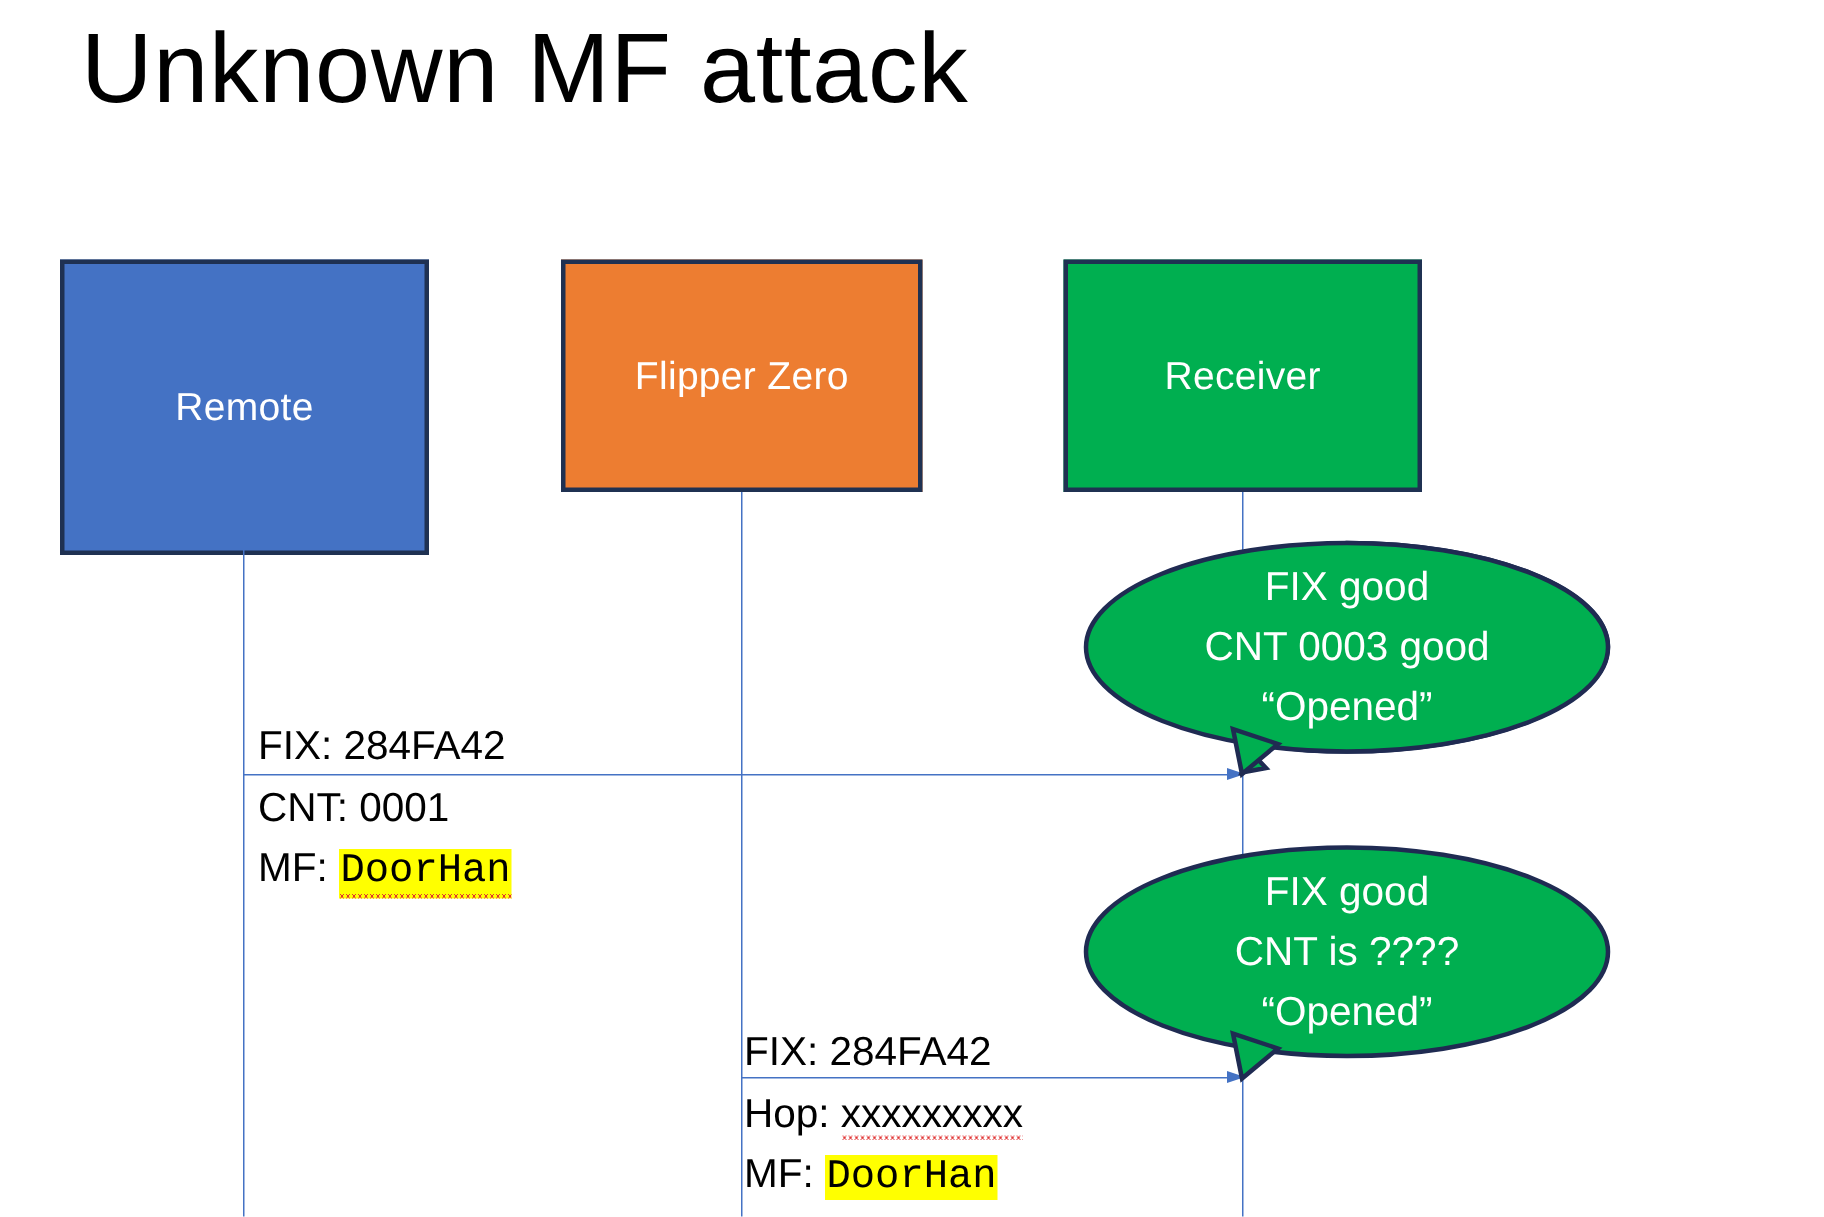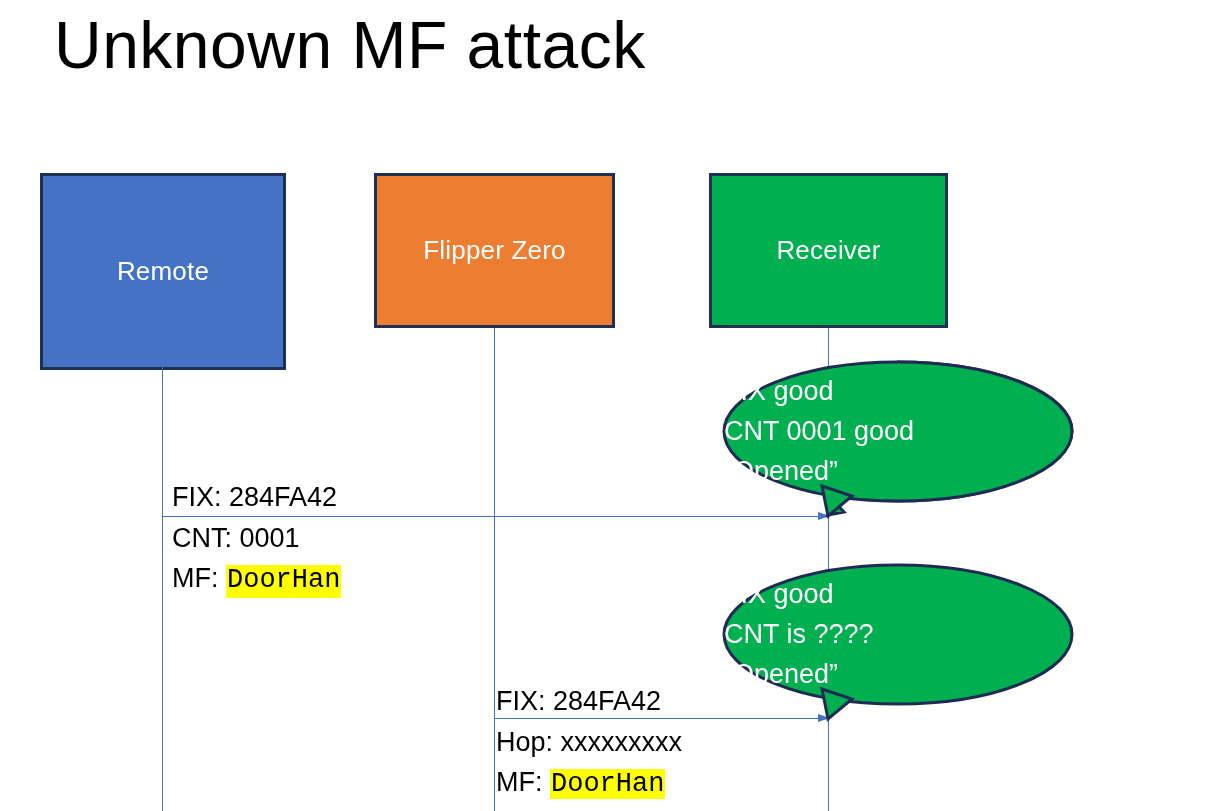--- a/index.html
+++ b/index.html
@@ -125,21 +125,21 @@
   }
   .bubble svg {
     position: absolute;
     left: 0; top: 0;
     overflow: visible;
   }
   .bubble-text {
     position: absolute;
     left: 0;
     width: 348px;
-    text-align: left;
+    text-align: center;
     color: #ffffff;
     font-size: 27px;
     line-height: 40px;
     font-family: "Liberation Sans", sans-serif;
     pointer-events: none;
   }
   #bubble-1 { left: 724px; top: 362px; }
   #bubble-2 { left: 724px; top: 565px; }
   #bubble-1 .bubble-text { top: 9px; }
   #bubble-2 .bubble-text { top: 9px; }
@@ -181,21 +181,21 @@
       <path d="M 174 0
                C 270 0 348 31 348 69
                C 348 107 270 139 174 139
                C 148 139 123 136 102 131
                L 120 150 L 104 153 Z" fill="#00AF50" stroke="#1F2B52" stroke-width="3"></path>
       <ellipse cx="174" cy="69.5" rx="174" ry="69.5" fill="#00AF50" stroke="#1F2B52" stroke-width="3"></ellipse>
       <path d="M 98 124 L 104 154 L 128 134 Z" fill="#00AF50" stroke="#1F2B52" stroke-width="3" stroke-linejoin="miter"></path>
     </svg>
     <div class="bubble-text">
       <div>FIX good</div>
-      <div>CNT 0001 good</div>
+      <div>CNT 0003 good</div>
       <div>“Opened”</div>
     </div>
   </div>
 
   <div class="bubble" id="bubble-2">
     <svg width="348" height="165" viewBox="0 0 348 165">
       <ellipse cx="174" cy="69.5" rx="174" ry="69.5" fill="#00AF50" stroke="#1F2B52" stroke-width="3"></ellipse>
       <path d="M 98 124 L 104 154 L 128 134 Z" fill="#00AF50" stroke="#1F2B52" stroke-width="3" stroke-linejoin="miter"></path>
     </svg>
     <div class="bubble-text">

